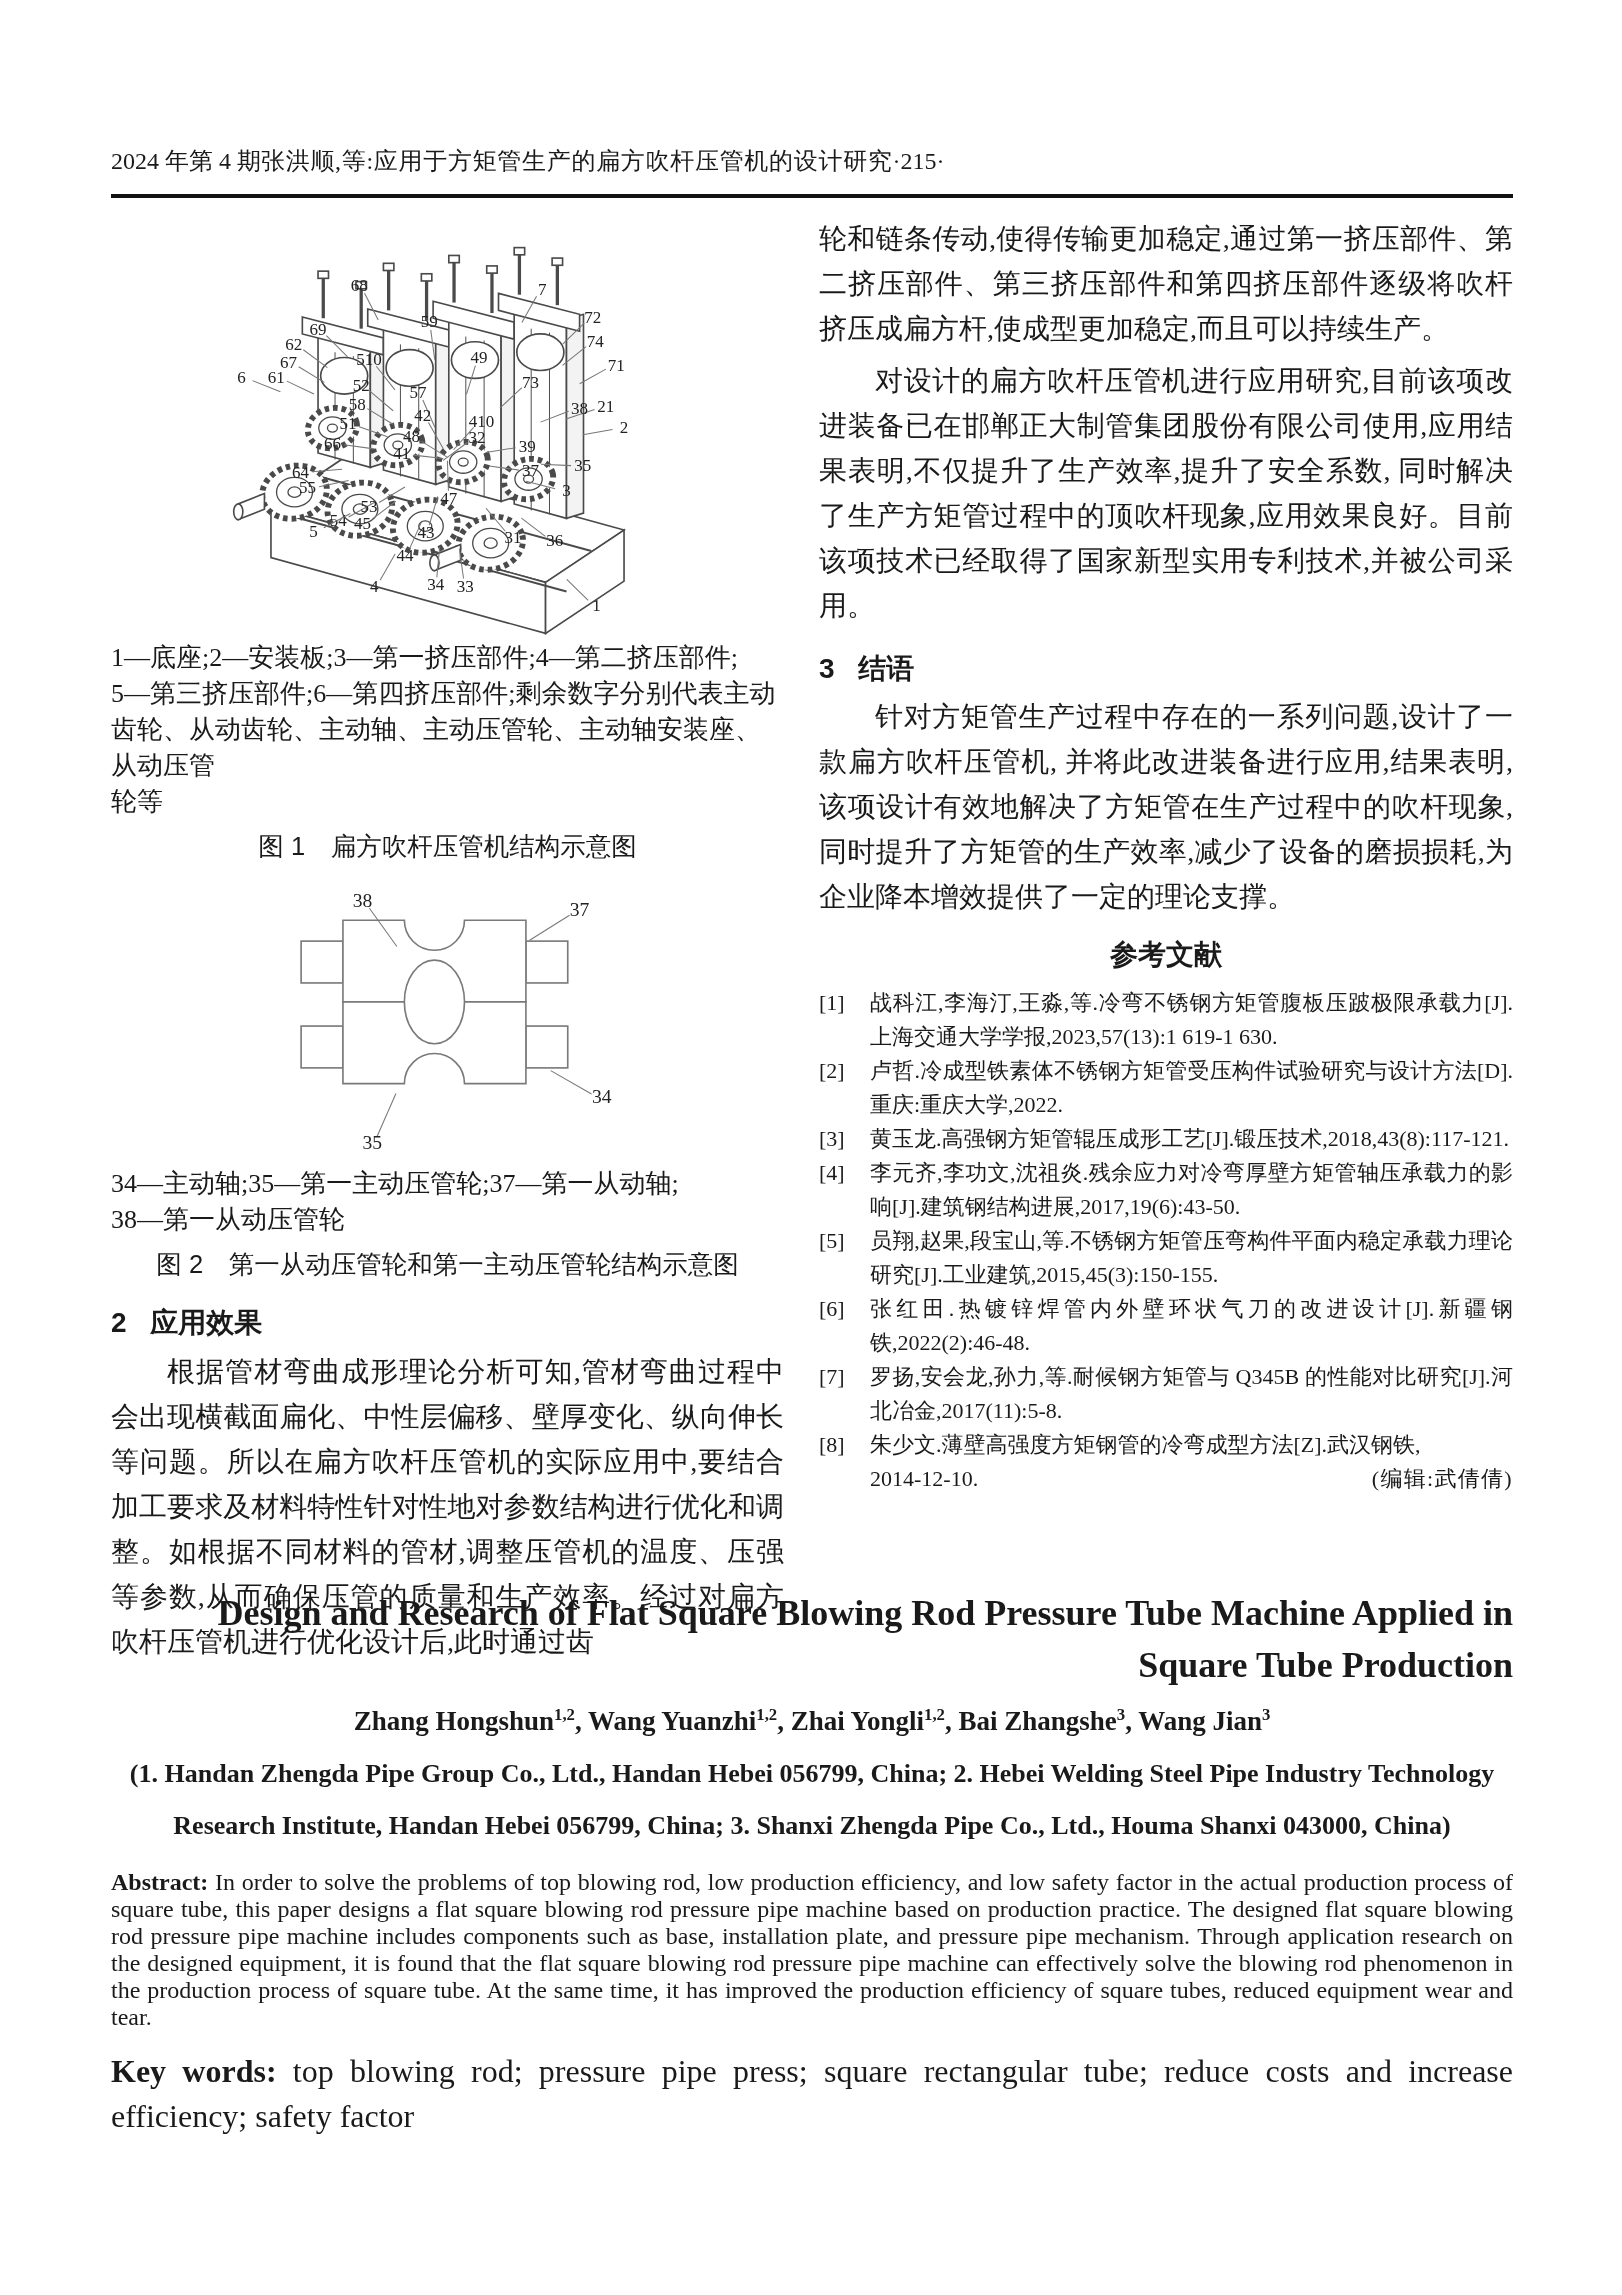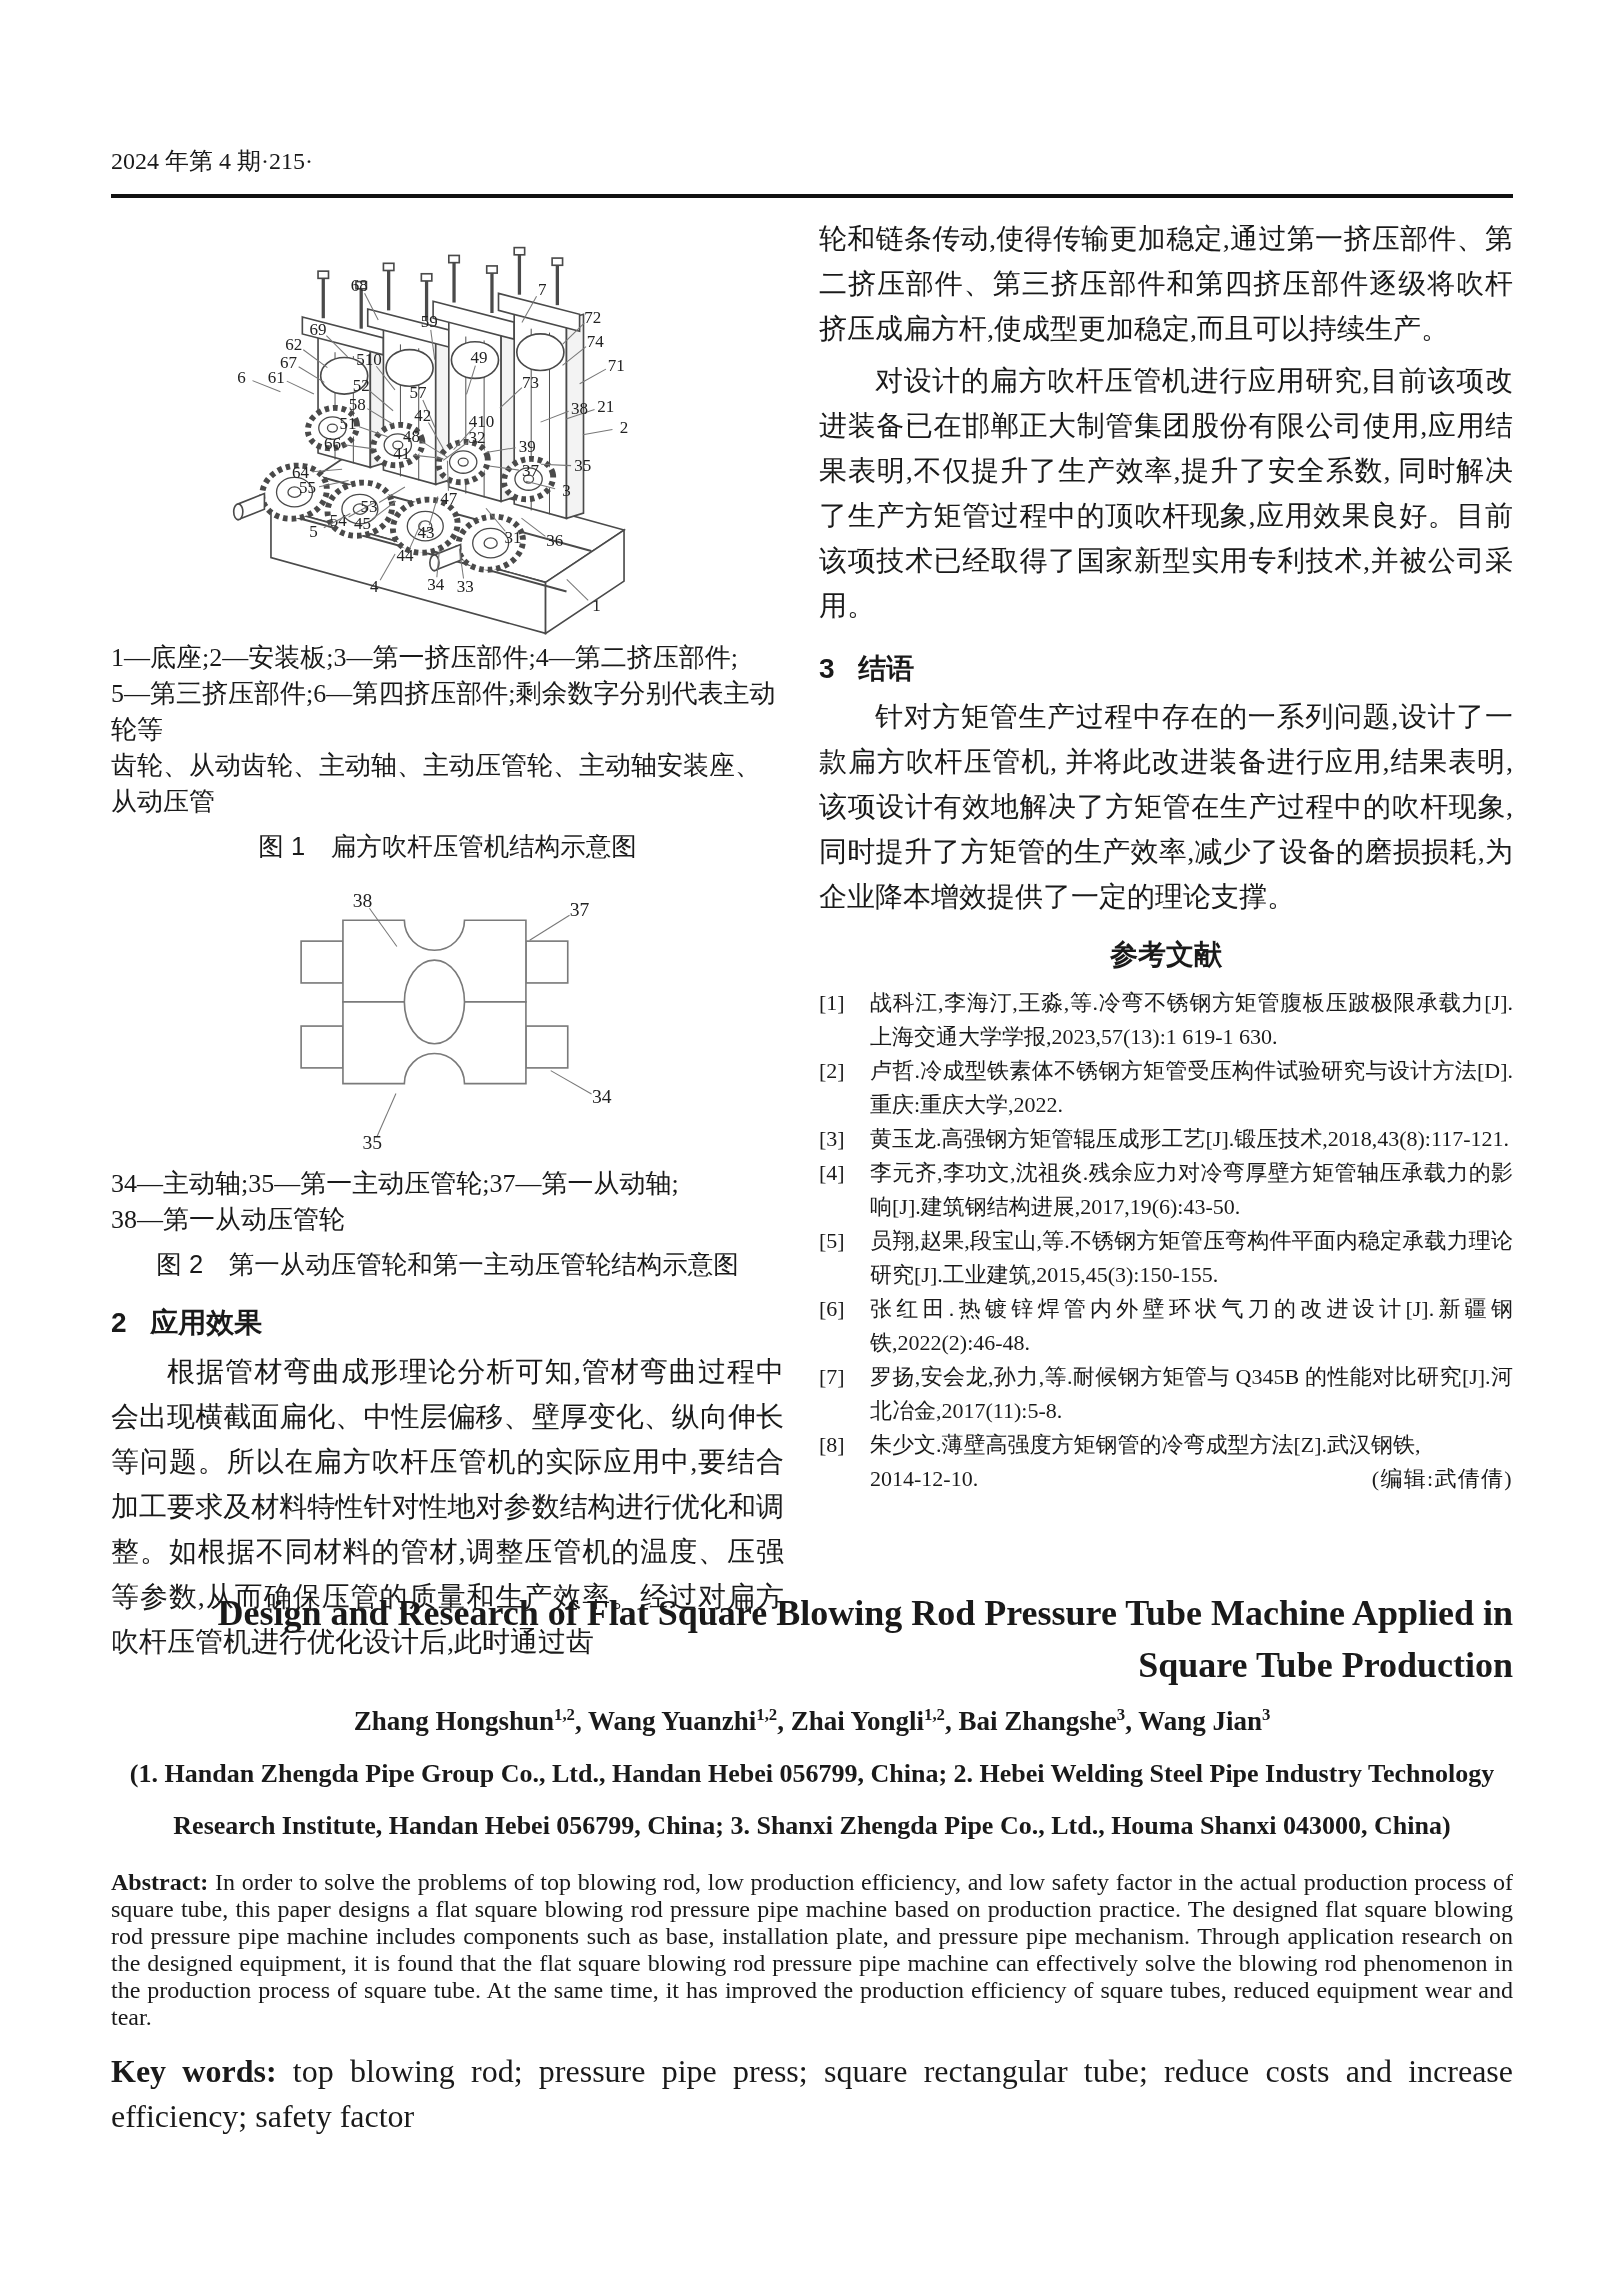--- a/index.html
+++ b/index.html
@@ -44,20 +44,21 @@
   .eng-abs .lab,.eng-kw .lab{font-weight:bold;}
   .eng-kw{font-size:32px;line-height:45px;margin-top:18.3px;text-align:justify;}
 </style>
 </head>
 <body>
 
 <div class="page">
 
   <div class="hdr">
     <span>2024 年第 4 期</span>
+    <span class="hdr-title">张洪顺,等:应用于方矩管生产的扁方吹杆压管机的设计研究</span>
     <span>·215·</span>
   </div>
   <div class="rule"></div>
 
   <div class="col-left">
 
     <div class="fig-wrap">
       <svg id="fig1-svg" width="543" height="425" viewBox="0 0 820 650">
         <g stroke="#4a4a4a" stroke-width="2.5" fill="#ffffff">
 
@@ -229,22 +230,22 @@
             <text x="392" y="580" text-anchor="middle">34</text>
             <line x1="434.5187606044894" y1="562.1145569696528" x2="428.1778154826289" y2="516.5536920199884" stroke="#777" stroke-width="1.6"></line>
             <text x="437" y="582" text-anchor="middle">33</text>
             <line x1="625.159944232734" y1="595.590138912668" x2="592.3464683830543" y2="563.352338077895" stroke="#777" stroke-width="1.6"></line>
             <text x="638" y="612" text-anchor="middle">1</text>
           </g>
       </svg>
       <div class="fig-note">
         <div>1—底座;2—安装板;3—第一挤压部件;4—第二挤压部件;</div>
         <div>5—第三挤压部件;6—第四挤压部件;剩余数字分别代表主动</div>
+        <div>齿轮、从动齿轮、主动轴、主动压管轮、主动轴安装座、从动压管</div>
         <div>轮等</div>
-        <div>齿轮、从动齿轮、主动轴、主动压管轮、主动轴安装座、从动压管</div>
       </div>
       <div class="fig-title">图 1　扁方吹杆压管机结构示意图</div>
     </div>
 
     <div class="fig-wrap" style="margin-top:17px;">
       <svg id="fig2-svg" width="419" height="281" viewBox="0 0 640 430">
         <g stroke="#7a7a7a" stroke-width="2.5" fill="#ffffff">
 
           <rect x="96" y="92" width="64" height="64"></rect>
           <rect x="96" y="222" width="64" height="64"></rect>

